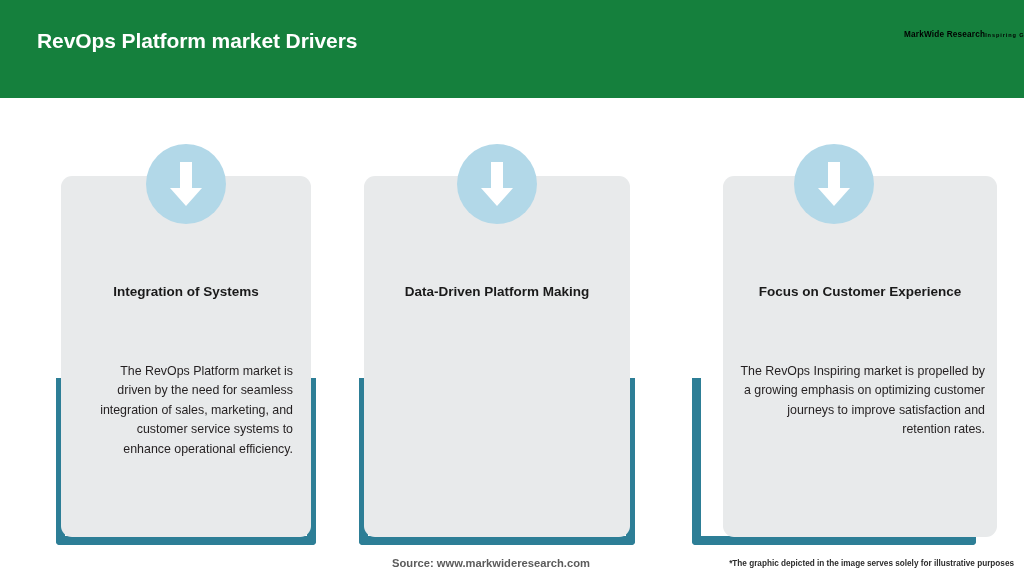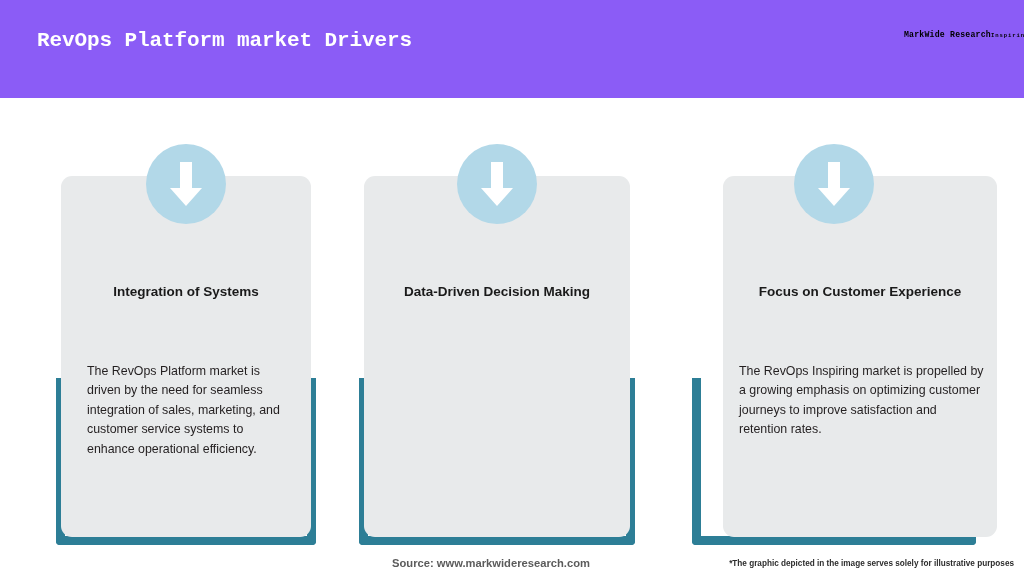--- a/index.html
+++ b/index.html
@@ -7,22 +7,21 @@
   body {
     font-family:"Liberation Sans", sans-serif;
     background:#ffffff;
     position:relative;
     overflow:hidden;
   }
 
   
   .header {
     position:absolute; left:0; top:0; width:1024px; height:98px;
-    background:#8b5cf6;
-    font-family:Liberation Mono, monospace;
+    background:#15803d;
   }
   .header-title {
     position:absolute; left:37px; top:29px;
     font-size:21px; font-weight:bold; color:#ffffff;
     letter-spacing:-0.1px; white-space:nowrap;
   }
   .logo {
     position:absolute; right:24px; top:9px;
     width:96px; height:52px;
     display:flex; flex-direction:row; align-items:center; justify-content:flex-start;
@@ -74,21 +73,21 @@
   .arrow-ico { width:38px; height:48px; display:block; }
 
   .card-head {
     position:absolute; top:106px; left:14px; right:14px;
     text-align:center; font-size:13.5px; font-weight:bold;
     color:#1a1a1a; line-height:1.55;
   }
   .card-body {
     position:absolute; top:186px; left:26px; right:18px;
     font-size:12.4px; color:#231f20; line-height:1.57;
-    text-align:left;
+    text-align:right;
   }
   .card-unit.u2 .card-body { left:18px; right:14px; }
   .card-unit.u3 .card-body { left:16px; right:12px; }
 
   
   .source {
     position:absolute; left:392px; top:557px;
     font-size:11.2px; font-weight:bold; color:#5b5b5b;
     white-space:nowrap;
   }
@@ -126,21 +125,21 @@
     <div class="circle">
       <svg class="arrow-ico" viewBox="0 0 38 48">
         <path d="M13 2 L25 2 L25 28 L35 28 L19 46 L3 28 L13 28 Z" fill="#ffffff"></path>
       </svg>
     </div>
   </div>
 
   <div class="card-unit u2">
     <div class="frame"></div>
     <div class="card">
-      <div class="card-head">Data-Driven Decision Making</div>
+      <div class="card-head">Data-Driven Platform Making</div>
     </div>
     <div class="circle">
       <svg class="arrow-ico" viewBox="0 0 38 48">
         <path d="M13 2 L25 2 L25 28 L35 28 L19 46 L3 28 L13 28 Z" fill="#ffffff"></path>
       </svg>
     </div>
   </div>
 
   <div class="card-unit u3">
     <div class="frame"></div>

